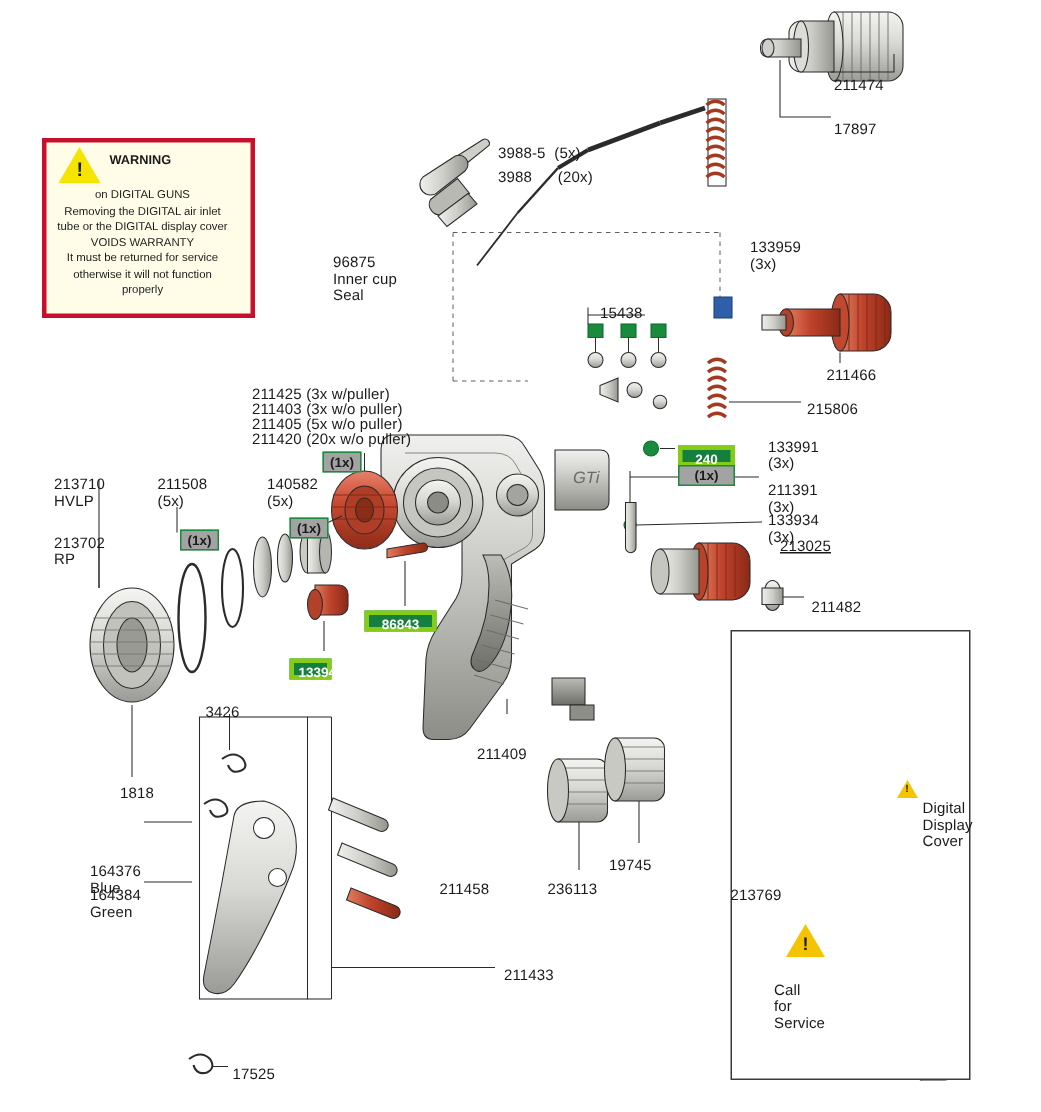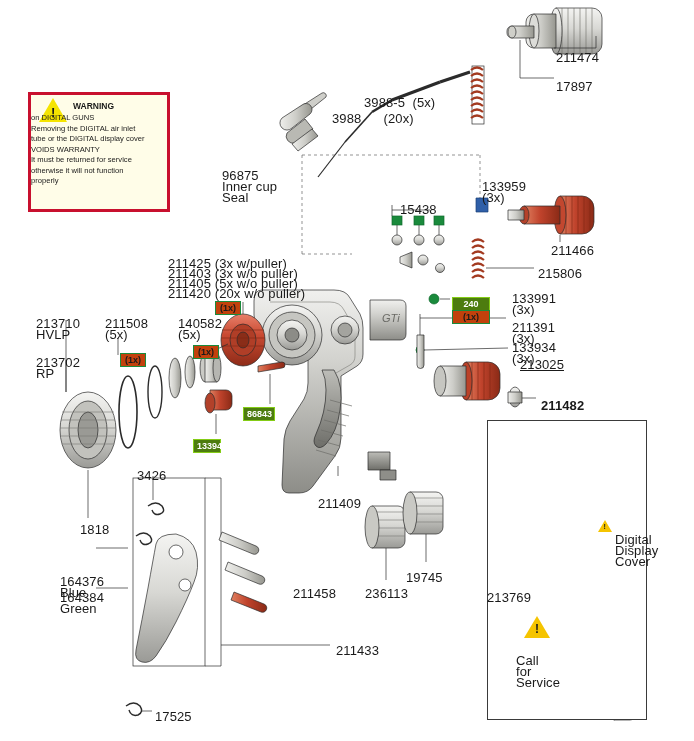--- a/index.html
+++ b/index.html
@@ -12,21 +12,21 @@
   }
   #page {
     position: relative;
     width: 694px;
     height: 741px;
     background: #ffffff;
     overflow: hidden;
   }
   .lbl {
     position: absolute;
-    font-size: 13px;
+    font-size: 10px;
     color: #1a1a1a;
     line-height: 11px;
     white-space: pre;
     letter-spacing: 0.1px;
   }
 
   
   #warning-box {
     position: absolute;
     left: 28px; top: 92px;
@@ -53,48 +53,48 @@
   #warning-box .wtri:after {
     content: "!";
     position: absolute;
     left: -2px; top: 7px;
     font-size: 13px;
     font-weight: bold;
     color: #1a1a1a;
   }
   #warning-box .wbody {
     position: absolute;
-    left: 0; top: 18px;
+    left: 0; top: 30px;
     width: 128px;
-    text-align: left;
+    text-align: center;
     font-size: 7.6px;
     line-height: 10.5px;
     color: #1a1a1a;
     white-space: pre-line;
   }
 
   
   .tag {
     position: absolute;
     font-size: 9px;
     font-weight: bold;
     box-sizing: border-box;
     text-align: center;
     line-height: 12px;
     height: 14px;
     padding: 0 3px;
   }
   .tag.green {
     border: 1.5px solid #1a8a3c;
     color: #1a1a1a;
-    background: #c2410c;
+    background: #a3a3a3;
   }
   .tag.blue {
-    background: #4d7c0f;
-    border: 1px solid #84cc16;
+    background: #15803d;
+    border: 3px solid #84cc16;
     color: #ffffff;
   }
 
   
   #service-box {
     position: absolute;
     left: 487px; top: 420px;
     width: 160px; height: 300px;
     border: 1px solid #3a3a3a;
     background: #ffffff;
@@ -471,23 +471,23 @@
 properly</div>
   </div>
 
   <div id="service-box"></div>
   <div class="svc-tri" style="left:524px; top:616px;"></div>
   <div class="dcover-tri" style="left:598px; top:520px;"></div>
 
   <div id="labels-root">
       <div class="lbl" style="left: 556px; top: 52px;">211474</div>
       <div class="lbl" style="left: 556px; top: 81px;">17897</div>
-      <div class="lbl" style="left: 332px; top: 97px; margin-left: 32px;">3988-5  (5x)</div>
+      <div class="lbl" style="left: 332px; top: 97px;">3988-5  (5x)</div>
       <div class="lbl" style="left: 332px; top: 113px;">3988      (20x)</div>
-      <div class="lbl" style="left: 482px; top: 160px; margin-top: 21px;">133959
+      <div class="lbl" style="left: 500px; top: 160px;">133959
 (3x)</div>
       <div class="lbl" style="left: 222px; top: 170px;">96875
 Inner cup
 Seal</div>
       <div class="lbl" style="left: 400px; top: 204px;">15438</div>
       <div class="lbl" style="left: 551px; top: 245px;">211466</div>
       <div class="lbl" style="left: 538px; top: 268px;">215806</div>
       <div class="lbl" style="left: 168px; top: 258px;">211425 (3x w/puller)</div>
       <div class="lbl" style="left: 168px; top: 268px;">211403 (3x w/o puller)</div>
       <div class="lbl" style="left: 168px; top: 278px;">211405 (5x w/o puller)</div>
@@ -500,21 +500,21 @@
 HVLP</div>
       <div class="lbl" style="left: 105px; top: 318px;">211508
 (5x)</div>
       <div class="lbl" style="left: 178px; top: 318px;">140582
 (5x)</div>
       <div class="lbl" style="left: 512px; top: 342px;">133934
 (3x)</div>
       <div class="lbl" style="left: 520px; top: 359px; text-decoration: underline;">213025</div>
       <div class="lbl" style="left: 36px; top: 357px;">213702
 RP</div>
-      <div class="lbl" style="left: 541px; top: 400px; font-weight: bold;">211482</div>
+      <div class="lbl" style="left: 541px; top: 400px;">211482</div>
       <div class="lbl" style="left: 80px; top: 524px;">1818</div>
       <div class="lbl" style="left: 137px; top: 470px;">3426</div>
       <div class="lbl" style="left: 60px; top: 553px; margin-top: 23px;">164376
 Blue</div>
       <div class="lbl" style="left: 60px; top: 592px;">164384
 Green</div>
       <div class="lbl" style="left: 318px; top: 478px; margin-top: 20px;">211409</div>
       <div class="lbl" style="left: 293px; top: 588px;">211458</div>
       <div class="lbl" style="left: 365px; top: 588px;">236113</div>
       <div class="lbl" style="left: 406px; top: 572px;">19745</div>
@@ -527,17 +527,17 @@
       <div class="lbl" style="left: 516px; top: 655px;">Call
 for
 Service</div>
     </div>
   <div id="tags-root">
       <div class="tag green" style="left: 215px; top: 301px; width: 26px;">(1x)</div>
       <div class="tag green" style="left: 120px; top: 353px; width: 26px;">(1x)</div>
       <div class="tag green" style="left: 193px; top: 345px; width: 26px;">(1x)</div>
       <div class="tag blue" style="left: 452px; top: 297px; width: 38px;">240</div>
       <div class="tag green" style="left: 452px; top: 310px; width: 38px;">(1x)</div>
-      <div class="tag blue" style="left: 243px; top: 407px; width: 32px;">86843</div>
+      <div class="tag blue" style="left: 243px; top: 407px; width: 48px;">86843</div>
       <div class="tag blue" style="left: 193px; top: 439px; width: 28px;">133942</div>
     </div>
 
 </div>
 
 </body></html>

